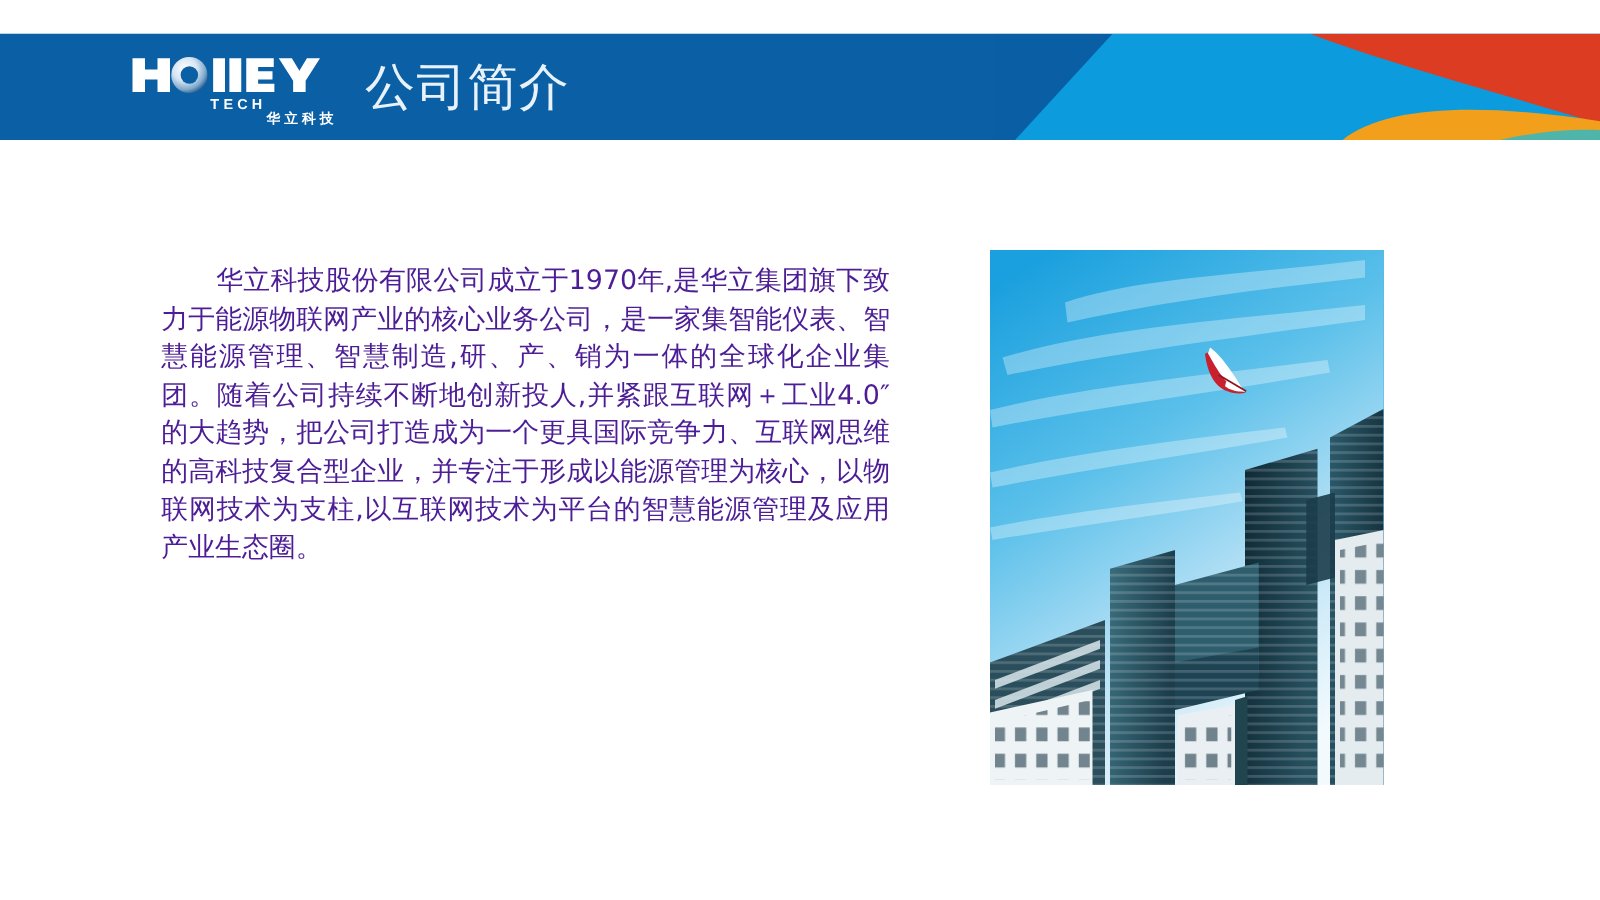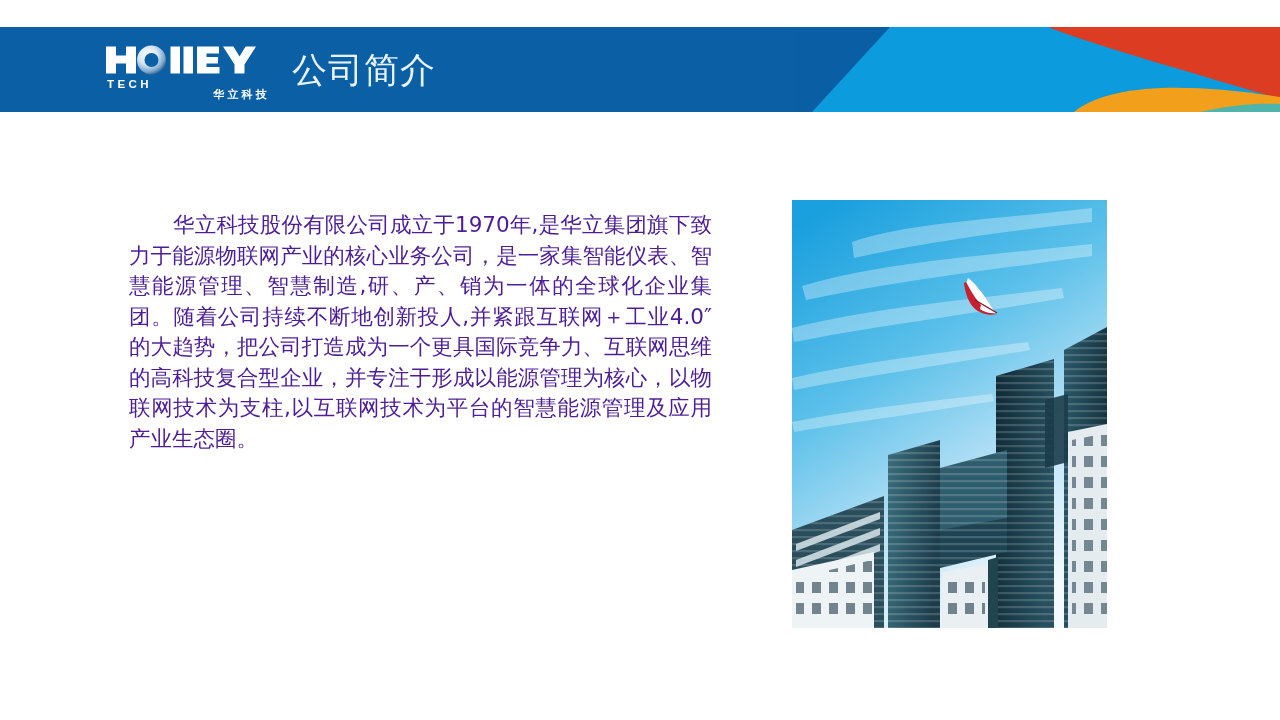--- a/index.html
+++ b/index.html
@@ -50,21 +50,21 @@
     height: 32px;
   }
   #logo-sub {
     position: absolute;
     left: 2px;
     top: 33px;
     width: 163px;
     height: 15px;
     display: flex;
     align-items: center;
-    justify-content: space-between;
+    justify-content: flex-end;
   }
   .logo-sub-latin {
     color: #ffffff;
     font-size: 11.5px;
     font-weight: bold;
     letter-spacing: 3.4px;
     line-height: 1;
     font-family: "Liberation Sans", sans-serif;
   }
   .logo-sub-cjk {
@@ -77,21 +77,21 @@
     margin-top: 19px;
   }
 
   
   #slide-title {
     position: absolute;
     left: 292px;
     top: 48px;
     z-index: 5;
     color: #E8F2FA;
-    font-size: 35px;
+    font-size: 40px;
     line-height: 44px;
     letter-spacing: 1px;
     font-family: "DejaVu Sans", sans-serif;
     white-space: nowrap;
   }
 
   
   #body-copy {
     position: absolute;
     left: 129px;

